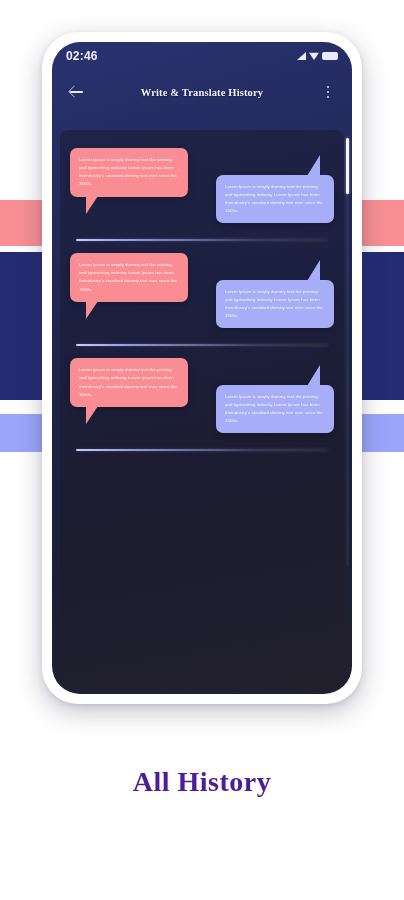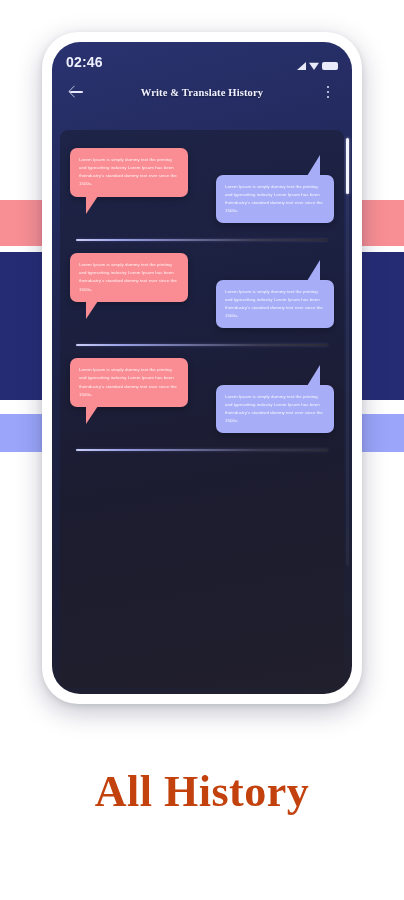--- a/index.html
+++ b/index.html
@@ -30,24 +30,24 @@
     position:relative;
     width:100%; height:100%;
     border-radius:28px;
     overflow:hidden;
     background:linear-gradient(165deg,#2a3370 0%,#232a5e 22%,#1d2347 48%,#1b1f38 74%,#20202e 100%);
   }
 
   
   .statusbar {
     position:relative; height:28px;
-    display:flex; align-items:flex-end; justify-content:space-between;
+    display:flex; align-items:center; justify-content:space-between;
     padding:0 14px;
     color:#eef0ff;
-    font-size:14px; font-weight:700; letter-spacing:.2px;
+    font-size:12px; font-weight:700; letter-spacing:.2px;
   }
   .status-icons { display:flex; align-items:center; gap:3px; }
   .ic-signal { width:9px; height:8px; background:#e9ebfb;
       clip-path:polygon(100% 0,100% 100%,0 100%); }
   .ic-wifi { width:10px; height:8px; background:#e9ebfb;
       clip-path:polygon(0 10%,100% 10%,50% 100%); }
   .ic-batt { width:16px; height:8px; background:#e9ebfb; border-radius:2px; }
 
   
   .toolbar {
@@ -140,22 +140,22 @@
     height:2px; margin:16px 6px 12px 6px; border-radius:2px;
     background:linear-gradient(90deg,#c9cdf6 0%,#9aa0e6 18%,#6d6f9d 45%,#3b3b52 72%,#2a2a36 100%);
     box-shadow:0 0 3px rgba(160,165,240,.25);
   }
 
   
   .caption {
     position:absolute; left:0; right:0; top:766px;
     text-align:center;
     font-family:"Liberation Serif", serif;
-    font-size:44px; font-weight:700;
-    color:#c2410c;
+    font-size:28px; font-weight:700;
+    color:#4c1d95;
     letter-spacing:.5px;
   }
 </style>
 </head>
 <body>
 
 <div id="page">
 
   <div class="stripe stripe-pink"></div>
   <div class="stripe stripe-navy"></div>

